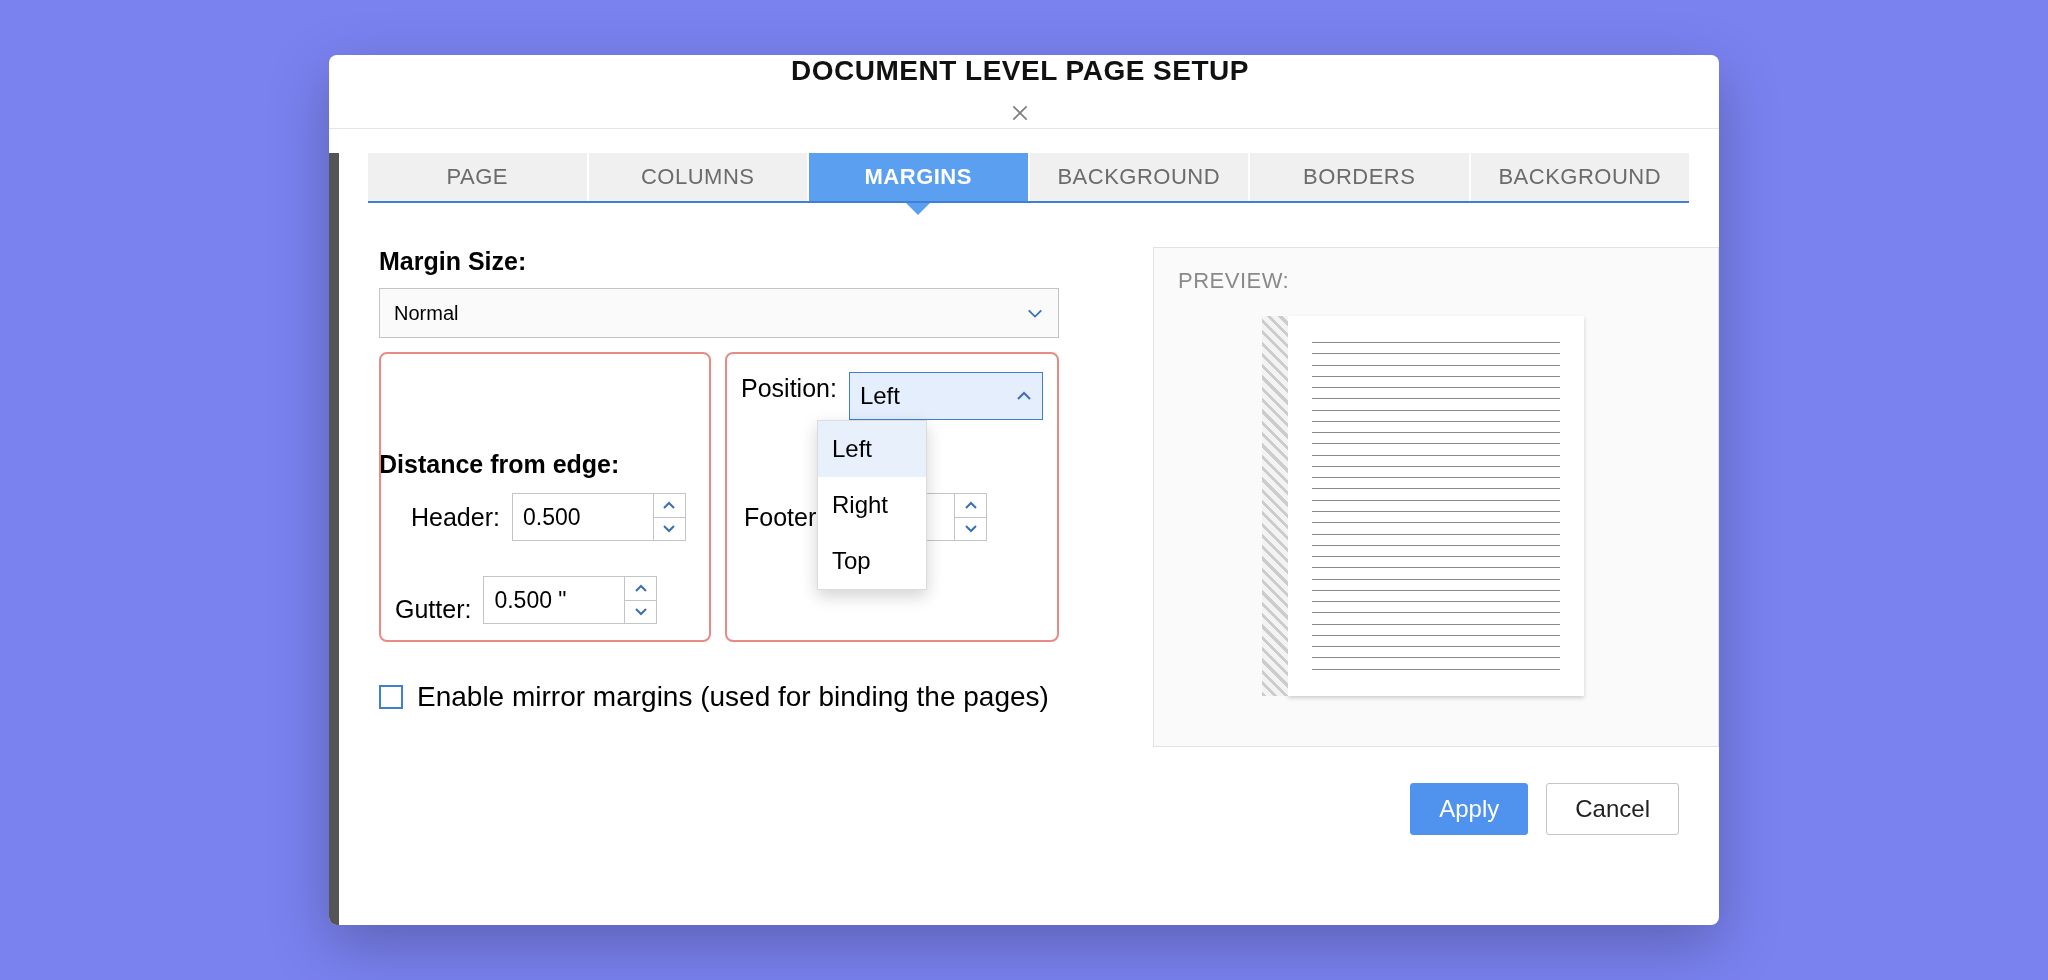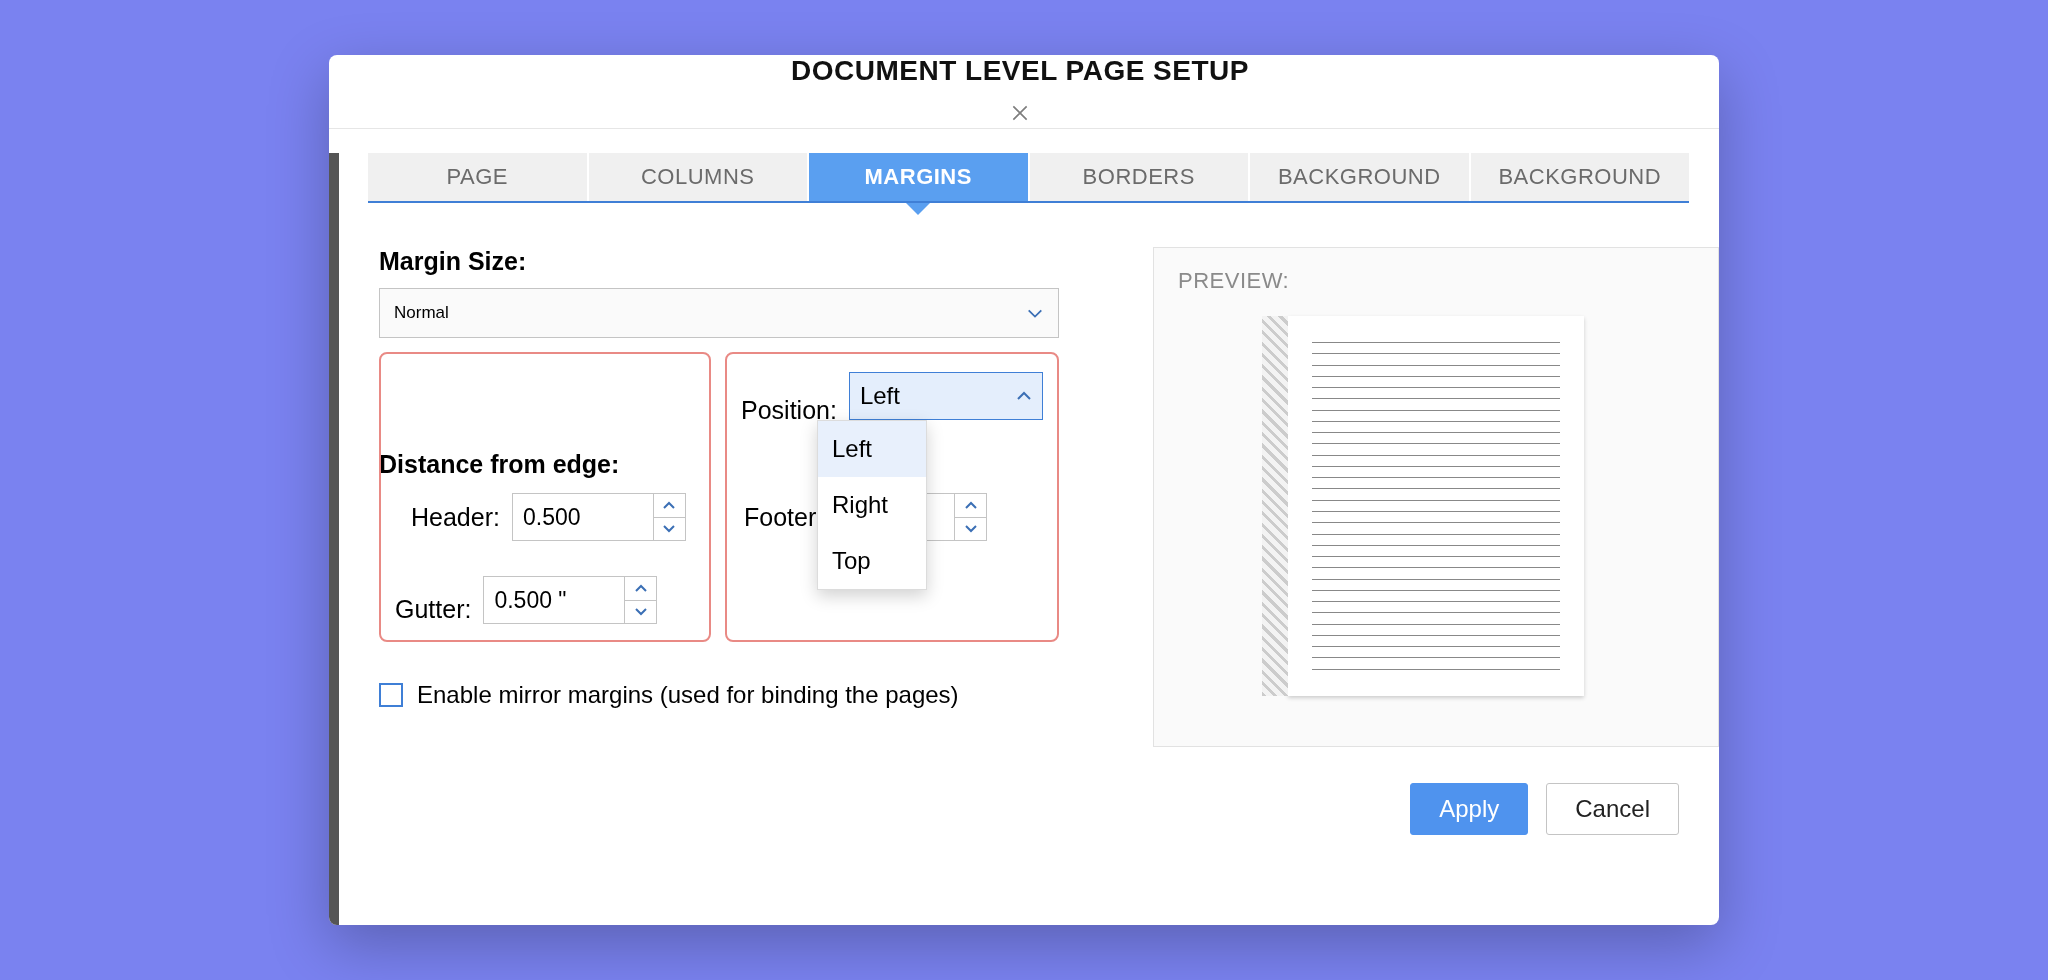--- a/index.html
+++ b/index.html
@@ -103,21 +103,21 @@
     margin-bottom: 12px;
   }
 
   
   .big-select {
     width: 100%;
     height: 50px;
     border: 1px solid #c4c4c4;
     background: #fafafa;
     padding: 0 14px;
-    font-size: 17px;
+    font-size: 20px;
     display: flex;
     align-items: center;
     justify-content: space-between;
     cursor: pointer;
   }
   .chev-down {
     width: 18px; height: 18px;
     color: #3b6fb5;
   }
 
@@ -230,21 +230,21 @@
   }
   .distance-field .spinner input { width: 140px; }
   .footer-field .spinner input { width: 118px; }
 
   
   .check-row {
     display: flex;
     align-items: center;
     gap: 14px;
     margin-top: 78px;
-    font-size: 24px;
+    font-size: 28px;
     color: #000;
   }
   .checkbox-box {
     width: 24px; height: 24px;
     border: 2px solid #3f7fd6;
     background: #fff;
     cursor: pointer;
   }
 
   
@@ -337,22 +337,22 @@
       <svg viewBox="0 0 24 24">
           <path d="M4 4 L20 20 M20 4 L4 20" stroke="currentColor" stroke-width="2" fill="none"></path>
         </svg>
     </div>
   </div>
 
   <div class="tabs">
     <div class="tab">PAGE</div>
     <div class="tab">COLUMNS</div>
     <div class="tab active">MARGINS</div>
+    <div class="tab">BACKGROUND</div>
     <div class="tab">BORDERS</div>
-    <div class="tab">BACKGROUND</div>
     <div class="tab">BACKGROUND</div>
   </div>
 
   <div class="content">
     <div class="left-panel">
 
       <div class="section-label">Margin Size:</div>
       <div class="big-select">
         <span>Normal</span>
         <svg class="chev-down" viewBox="0 0 20 20">
@@ -375,21 +375,21 @@
               <div class="step">
                   <svg viewBox="0 0 14 10">
                     <path d="M2 2 L7 7 L12 2" stroke="currentColor" stroke-width="2" fill="none"></path>
                   </svg>
                 </div>
             </div>
           </div>
         </div>
 
         <div class="highlight-box large" style="height:290px;">
-          <span class="position-label" style="margin-top:24px;">Position:</span>
+          <span class="position-label" style="margin-top:2px;">Position:</span>
           <div class="position-select">
             <span>Left</span>
             <svg class="chev-up" viewBox="0 0 16 12">
                 <path d="M2 9 L8 3 L14 9" stroke="currentColor" stroke-width="2" fill="none"></path>
               </svg>
           </div>
 
           <div class="dropdown-panel">
             <div class="option selected">Left</div>
             <div class="option">Right</div>

